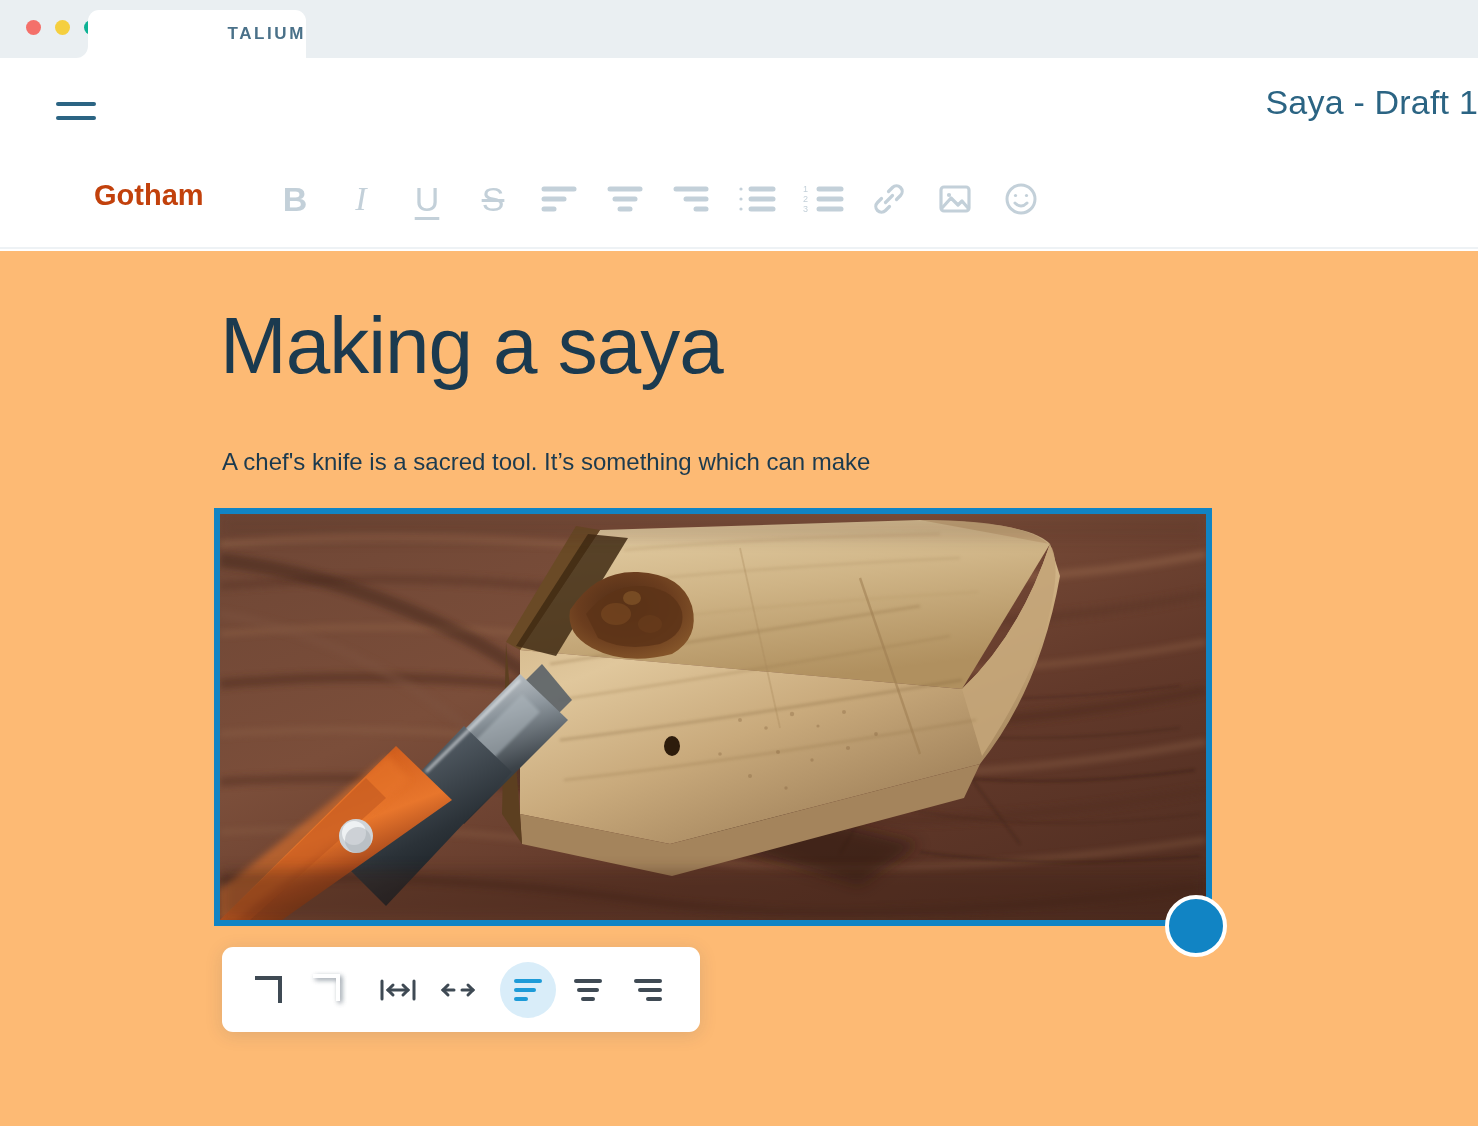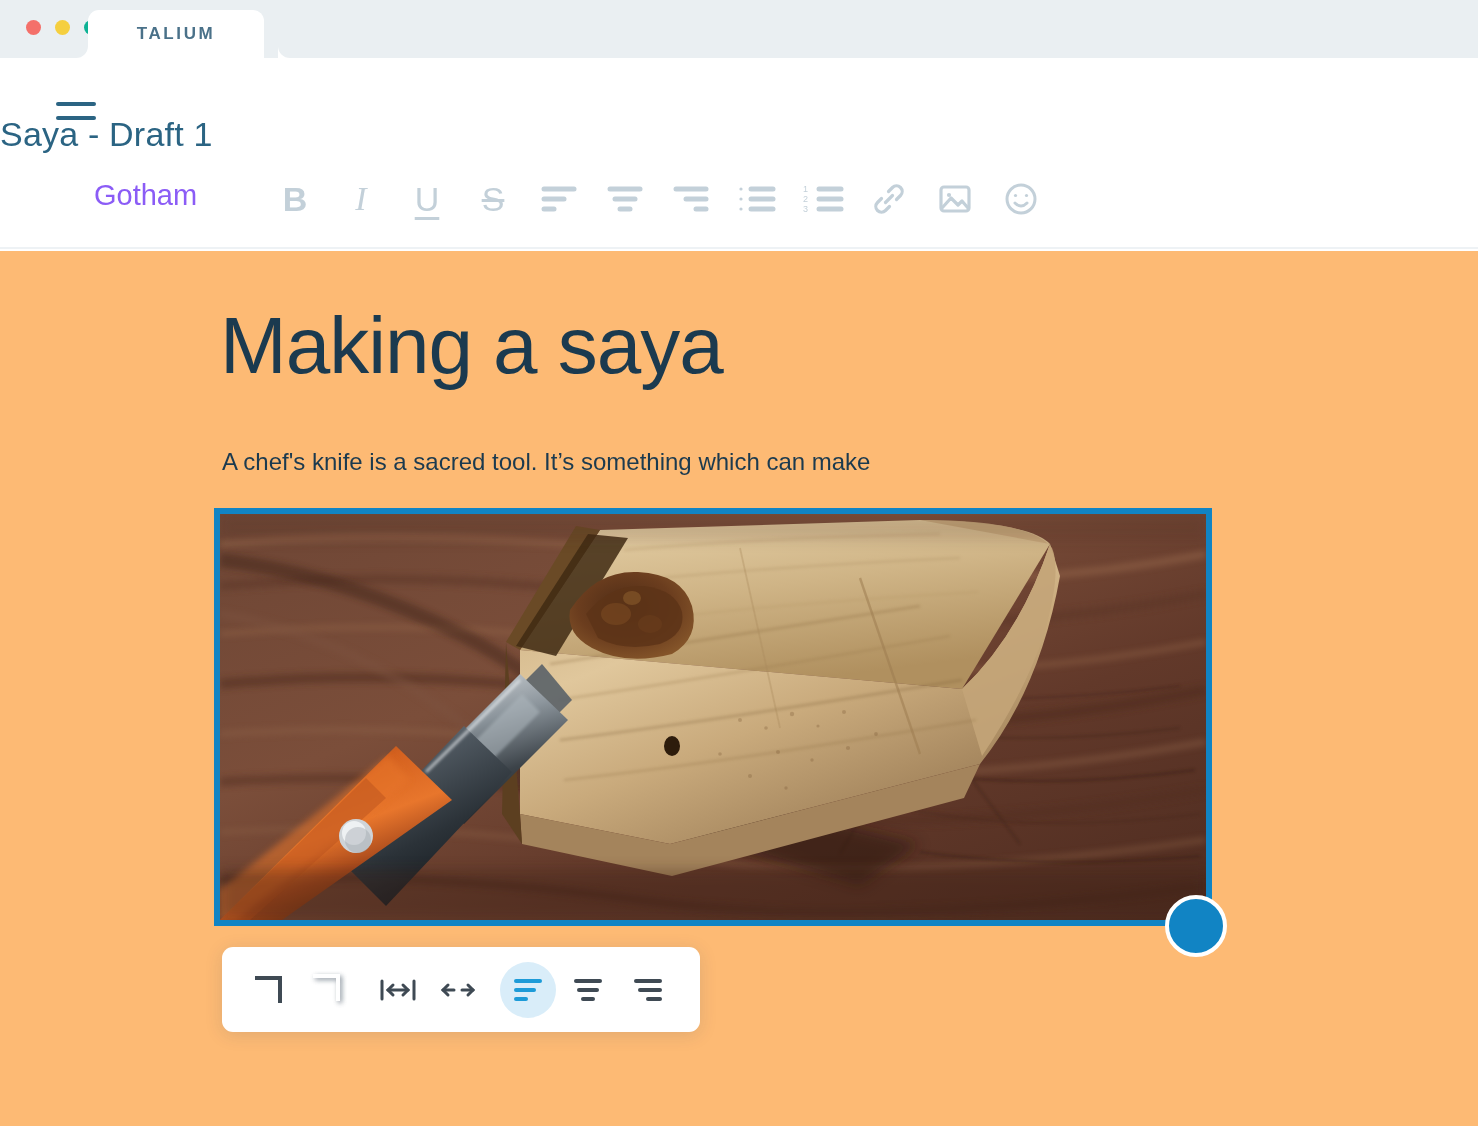--- a/index.html
+++ b/index.html
@@ -21,24 +21,24 @@
     position: absolute; left: 26px; top: 20px;
     display: flex; gap: 14px; align-items: center;
   }
   .tl-dot { width: 15px; height: 15px; border-radius: 50%; }
   .tl-red { background: #f4706a; }
   .tl-yellow { background: #f5cf3f; }
   .tl-green { background: #0eb295; }
 
   .browser-tab {
     position: absolute; left: 88px; top: 10px;
-    width: 176px; height: 48px;
+    width: 218px; height: 48px;
     background: #ffffff;
     border-radius: 11px 11px 0 0;
-    display: flex; align-items: center; justify-content: center;
+    display: flex; align-items: center; justify-content: flex-end;
   }
   .tab-title {
     font-size: 17px;
     font-weight: bold;
     letter-spacing: 2.6px;
     color: #4a7189;
   }
   
   .tab-notch {
     position: absolute; top: 40px; width: 20px; height: 18px;
@@ -65,36 +65,35 @@
     display: flex; flex-direction: column; justify-content: space-between;
     padding: 3px 0;
     cursor: pointer;
   }
   .hamburger span {
     display: block; height: 4px; width: 40px;
     background: #2b6483; border-radius: 2px;
   }
   .doc-title {
     position: absolute; left: 0; top: 83px;
-    width: 1478px; text-align: left;
+    width: 1478px; text-align: right;
     font-size: 34px; font-weight: 400; color: #2b6483;
     letter-spacing: 0.2px;
-    margin-top: 32px;
   }
 
   
   .format-toolbar {
     position: absolute; left: 0; top: 158px;
     width: 1478px; height: 91px;
     background: #ffffff;
     border-bottom: 2px solid #eef2f5;
   }
   .font-name {
     position: absolute; left: 94px; top: 21px;
-    font-size: 29px; color: #8b5cf6; font-weight: 400;
+    font-size: 29px; color: #c2410c; font-weight: 700;
     cursor: pointer;
   }
   .tool-row {
     position: absolute; left: 262px; top: 12px;
     display: flex; align-items: center; gap: 0;
   }
   .tool-btn {
     width: 66px; height: 58px;
     display: flex; align-items: center; justify-content: center;
     cursor: pointer;

